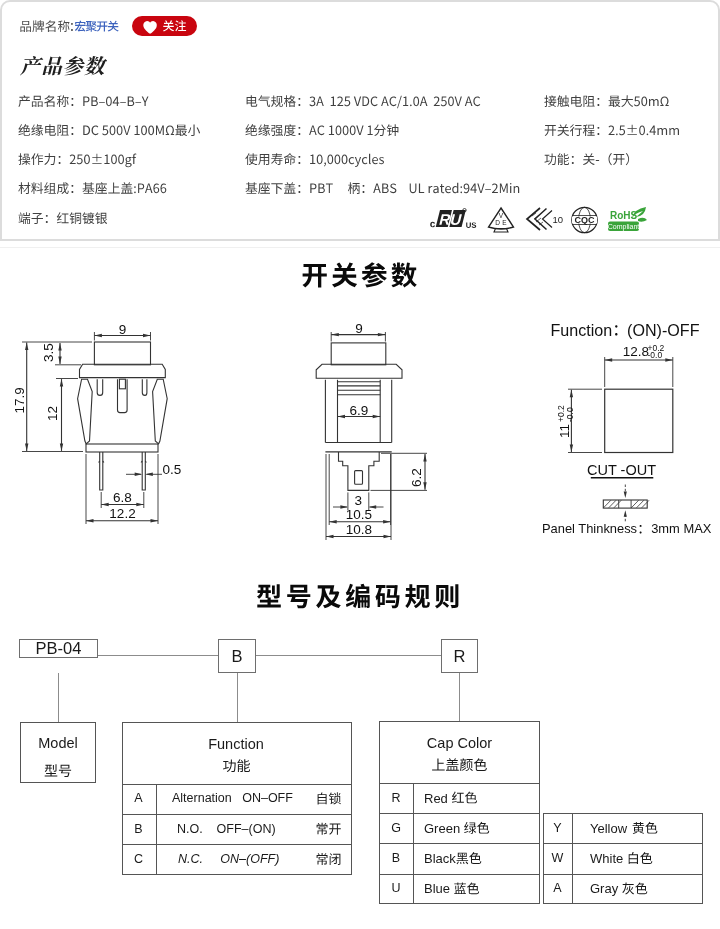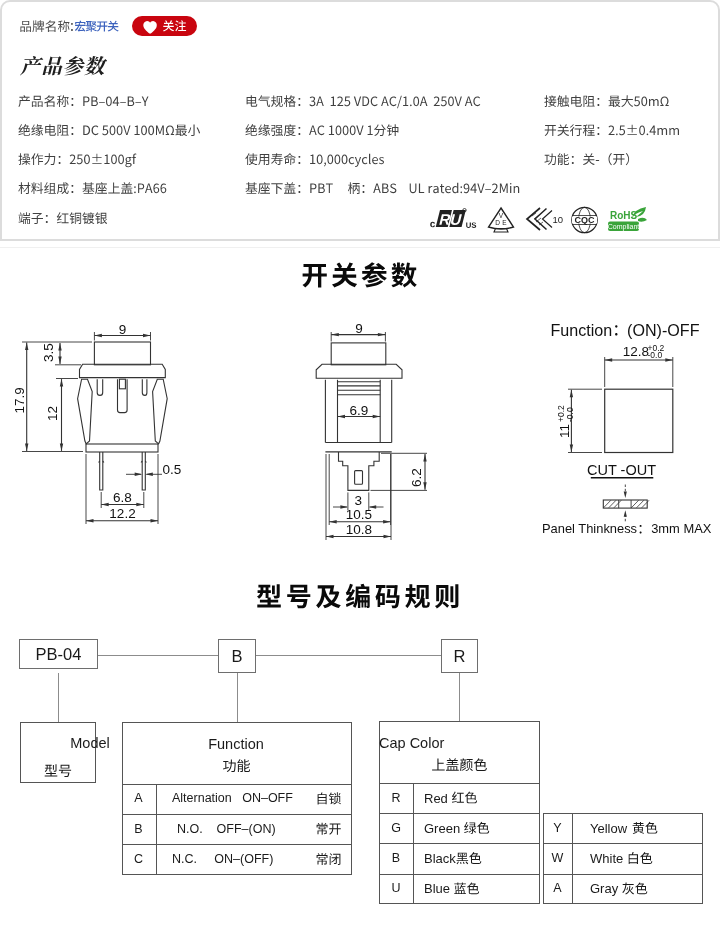--- a/index.html
+++ b/index.html
@@ -228,62 +228,62 @@
     <path d="M625.3,510.3 L626.9,516.8 L623.7,516.8 Z" fill="#333333"></path>
     <line x1="625.3" y1="514.5" x2="625.3" y2="523" stroke="#333" stroke-width="0.9" stroke-dasharray="2.5,1.8"></line>
     <text x="542.0" y="533.3" font-family="Liberation Sans, sans-serif" font-size="12.9" fill="#111111">Panel Thinkness</text>
     <path transform="translate(637.4,533.3)" fill="#111111" d="M3.2 -6.3C3.7 -6.3 4.2 -6.6 4.2 -7.2C4.2 -7.8 3.7 -8.2 3.2 -8.2C2.7 -8.2 2.2 -7.8 2.2 -7.2C2.2 -6.6 2.7 -6.3 3.2 -6.3ZM3.2 0.1C3.7 0.1 4.2 -0.3 4.2 -0.9C4.2 -1.5 3.7 -1.9 3.2 -1.9C2.7 -1.9 2.2 -1.5 2.2 -0.9C2.2 -0.3 2.7 0.1 3.2 0.1Z"></path>
     <text x="651.2" y="533.3" font-family="Liberation Sans, sans-serif" font-size="12.9" fill="#111111">3mm MAX</text>
   </svg>
 <svg width="720" height="360" viewBox="0 570 720 360" style="top:570px">
     <path transform="translate(256.1,606.0)" fill="#0a0a0a" d="M15.9 -20.6V-11.8H18.7V-20.6ZM20.6 -21.8V-10.7C20.6 -10.3 20.5 -10.3 20.1 -10.3C19.8 -10.2 18.5 -10.2 17.3 -10.3C17.7 -9.5 18.1 -8.3 18.3 -7.5C20.1 -7.5 21.4 -7.6 22.4 -8.0C23.3 -8.5 23.6 -9.2 23.6 -10.6V-21.8ZM9.5 -18.4V-15.7H7.3V-18.4ZM3.8 -6.3V-3.5H11.4V-1.4H1.2V1.5H24.7V-1.4H14.6V-3.5H22.1V-6.3H14.6V-8.4H12.4V-12.9H14.8V-15.7H12.4V-18.4H14.2V-21.2H2.3V-18.4H4.4V-15.7H1.5V-12.9H4.1C3.7 -11.6 2.8 -10.4 0.9 -9.4C1.5 -9.0 2.5 -7.8 2.9 -7.2C5.5 -8.7 6.6 -10.8 7.0 -12.9H9.5V-7.9H11.4V-6.3Z M37.3 -18.5H47.9V-16.0H37.3ZM34.2 -21.2V-13.3H51.2V-21.2ZM31.1 -11.7V-8.9H36.0C35.4 -7.2 34.8 -5.4 34.3 -4.1H47.6C47.3 -2.2 46.9 -1.2 46.4 -0.8C46.1 -0.6 45.7 -0.6 45.1 -0.6C44.3 -0.6 42.4 -0.6 40.7 -0.8C41.2 0.1 41.7 1.3 41.8 2.2C43.6 2.3 45.3 2.3 46.3 2.2C47.5 2.1 48.3 1.9 49.1 1.2C50.1 0.3 50.7 -1.6 51.2 -5.6C51.3 -6.1 51.4 -6.9 51.4 -6.9H38.9L39.5 -8.9H54.2V-11.7Z M61.6 -20.8V-17.6H65.7V-15.9C65.7 -11.7 65.2 -5.0 60.0 -0.6C60.7 0.0 61.9 1.3 62.3 2.2C66.2 -1.2 67.8 -5.5 68.5 -9.5C69.7 -7.1 71.1 -5.0 72.9 -3.2C71.0 -1.9 69.0 -1.0 66.7 -0.4C67.4 0.2 68.2 1.5 68.6 2.3C71.1 1.5 73.4 0.4 75.4 -1.1C77.4 0.3 79.8 1.4 82.7 2.1C83.1 1.2 84.1 -0.2 84.8 -0.8C82.2 -1.4 79.9 -2.3 78.0 -3.4C80.5 -6.0 82.3 -9.4 83.2 -13.9L81.1 -14.7L80.5 -14.6H77.0C77.4 -16.6 77.8 -18.8 78.2 -20.8ZM75.4 -5.3C72.2 -8.1 70.3 -11.8 69.0 -16.4V-17.6H74.3C73.9 -15.5 73.3 -13.3 72.8 -11.6H79.3C78.4 -9.2 77.1 -7.0 75.4 -5.3Z M90.6 -10.7C91.0 -10.9 91.6 -11.1 93.6 -11.4C92.9 -10.1 92.2 -9.1 91.9 -8.7C91.1 -7.7 90.6 -7.1 89.9 -7.0C90.2 -6.2 90.7 -4.9 90.8 -4.4C91.4 -4.8 92.4 -5.1 98.0 -6.5C97.9 -7.1 97.8 -8.2 97.8 -9.0L94.6 -8.3C96.2 -10.5 97.7 -13.0 98.9 -15.4L96.5 -16.9C96.1 -15.9 95.6 -14.9 95.1 -14.0L93.3 -13.9C94.6 -16.0 95.9 -18.7 96.8 -21.2L93.9 -22.2C93.2 -19.1 91.6 -15.8 91.1 -15.0C90.6 -14.1 90.2 -13.6 89.7 -13.4C90.0 -12.7 90.5 -11.3 90.6 -10.7ZM104.4 -21.4C104.7 -20.9 105.0 -20.1 105.2 -19.4H99.6V-13.8C99.6 -10.6 99.4 -6.2 98.1 -2.5L97.5 -4.9C94.7 -3.7 91.8 -2.5 89.8 -1.8L90.5 1.0L98.1 -2.4C97.7 -1.5 97.3 -0.6 96.8 0.2C97.4 0.5 98.7 1.5 99.2 2.0C100.5 -0.2 101.3 -3.1 101.8 -6.0V2.1H104.2V-3.4H105.4V1.6H107.3V-3.4H108.3V1.5H110.2V-3.4H111.3V-0.4C111.3 -0.2 111.3 -0.1 111.1 -0.1C111.0 -0.1 110.6 -0.1 110.2 -0.1C110.5 0.5 110.8 1.4 110.9 2.1C111.7 2.1 112.4 2.1 113.0 1.7C113.5 1.3 113.6 0.7 113.6 -0.3V-11.0H102.3L102.4 -12.6H113.2V-19.4H108.7C108.4 -20.3 107.9 -21.4 107.5 -22.3ZM105.4 -8.5V-5.7H104.2V-8.5ZM107.3 -8.5H108.3V-5.7H107.3ZM110.2 -8.5H111.3V-5.7H110.2ZM102.4 -16.9H110.3V-15.1H102.4Z M129.7 -5.7V-2.9H139.0V-5.7ZM131.5 -17.0C131.3 -14.1 130.9 -10.5 130.5 -8.2H131.4L140.3 -8.2C139.9 -3.4 139.4 -1.4 138.9 -0.8C138.6 -0.5 138.4 -0.5 137.9 -0.5C137.4 -0.5 136.4 -0.5 135.4 -0.6C135.8 0.2 136.1 1.4 136.2 2.2C137.4 2.3 138.6 2.2 139.3 2.2C140.2 2.1 140.8 1.8 141.4 1.1C142.3 0.1 142.9 -2.7 143.4 -9.6C143.4 -10.0 143.5 -10.8 143.5 -10.8H140.6C141.0 -14.1 141.4 -17.8 141.6 -20.7L139.4 -20.9L138.9 -20.7H130.2V-17.9H138.4C138.2 -15.8 137.9 -13.2 137.7 -10.8H133.8C134.0 -12.7 134.2 -14.9 134.4 -16.8ZM119.9 -20.9V-18.1H122.7C122.0 -14.7 121.0 -11.5 119.3 -9.3C119.8 -8.4 120.3 -6.4 120.4 -5.6C120.8 -6.1 121.2 -6.6 121.5 -7.1V1.1H124.1V-0.9H128.7V-12.8H124.2C124.8 -14.5 125.2 -16.3 125.6 -18.1H129.3V-20.9ZM124.1 -10.1H126.1V-3.6H124.1Z M160.6 -20.9V-7.1H163.5V-18.2H169.5V-7.1H172.6V-20.9ZM153.3 -21.8V-18.1H149.9V-15.2H153.3V-13.5L153.3 -12.1H149.4V-9.1H153.1C152.7 -5.9 151.8 -2.4 149.2 -0.1C149.9 0.4 150.9 1.5 151.4 2.1C153.5 0.0 154.7 -2.7 155.4 -5.4C156.4 -4.1 157.5 -2.6 158.1 -1.6L160.2 -3.8C159.6 -4.6 157.0 -7.6 156.0 -8.6L156.0 -9.1H159.7V-12.1H156.2L156.2 -13.5V-15.2H159.4V-18.1H156.2V-21.8ZM165.1 -16.6V-12.5C165.1 -8.5 164.4 -3.4 157.7 0.1C158.3 0.5 159.3 1.7 159.7 2.3C162.6 0.7 164.6 -1.3 165.8 -3.5V-1.1C165.8 1.1 166.6 1.7 168.7 1.7H170.5C173.1 1.7 173.5 0.6 173.8 -3.4C173.1 -3.6 172.1 -4.0 171.4 -4.5C171.3 -1.3 171.1 -0.6 170.5 -0.6H169.3C168.8 -0.6 168.5 -0.8 168.5 -1.5V-7.9H167.5C167.9 -9.5 168.0 -11.1 168.0 -12.5V-16.6Z M180.1 -20.9V-4.8H183.0V-18.1H189.2V-4.9H192.3V-20.9ZM199.2 -21.8V-1.6C199.2 -1.1 199.0 -1.0 198.5 -1.0C197.9 -1.0 196.2 -1.0 194.5 -1.0C195.0 -0.2 195.5 1.3 195.6 2.2C198.0 2.2 199.7 2.1 200.8 1.6C201.9 1.1 202.3 0.2 202.3 -1.6V-21.8ZM194.3 -19.7V-3.7H197.2V-19.7ZM184.6 -16.6V-9.1C184.6 -5.8 184.1 -2.3 178.8 0.0C179.4 0.5 180.4 1.7 180.7 2.4C183.5 1.1 185.2 -0.7 186.2 -2.7C187.8 -1.3 190.0 0.6 191.1 1.8L193.0 -0.4C191.9 -1.6 189.6 -3.4 188.0 -4.6L186.3 -2.9C187.3 -4.9 187.5 -7.0 187.5 -9.0V-16.6Z"></path>
   </svg>
 
-<div class="bx" style="left:19px;top:639px;width:79px;height:30px;font-size:16.5px;">PB-04</div>
+<div class="bx" style="left:19px;top:639px;width:79px;height:19px;font-size:16.5px;">PB-04</div>
 
 <div class="bx" style="left:218px;top:639px;width:38px;height:34px;font-size:16.5px;">B</div>
 
 <div class="bx" style="left:441px;top:639px;width:37px;height:34px;font-size:16.5px;">R</div>
 
 <div class="ln" style="left:98px;top:655px;width:120px;height:1px;"></div>
 
 <div class="ln" style="left:256px;top:655px;width:185px;height:1px;"></div>
 
 <div class="ln" style="left:58px;top:673px;width:1px;height:49px;"></div>
 
 <div class="ln" style="left:237px;top:673px;width:1px;height:49px;"></div>
 
 <div class="ln" style="left:459px;top:673px;width:1px;height:48px;"></div>
 
 <div class="abs" style="left:20px;top:722px;width:76px;height:61px;border:1px solid #555;box-sizing:border-box;"></div>
-<div class="cell" style="left:20px;top:735px;width:76px;text-align:center;font-size:14.5px;padding-left:32px;">Model</div>
+<div class="cell" style="left:20px;top:735px;width:76px;text-align:center;font-size:14.5px;">Model</div>
 
 <div class="abs" style="left:121.5px;top:722px;width:230px;height:152.5px;border:1px solid #555;box-sizing:border-box;"></div>
 <div class="ln" style="left:121.5px;top:784px;width:230px;height:1px;background:#555;"></div>
 <div class="ln" style="left:121.5px;top:814px;width:230px;height:1px;background:#555;"></div>
 <div class="ln" style="left:121.5px;top:844px;width:230px;height:1px;background:#555;"></div>
 <div class="ln" style="left:156px;top:784px;width:1px;height:91px;background:#555;"></div>
 <div class="cell" style="left:121px;top:736px;width:230px;text-align:center;font-size:14.5px;">Function</div>
 
 <div class="cell" style="left:121px;top:791px;width:35px;text-align:center;">A</div>
 <div class="cell" style="left:172px;top:791px;">Alternation&nbsp;&nbsp;&nbsp;ON–OFF</div>
 
 <div class="cell" style="left:121px;top:822px;width:35px;text-align:center;">B</div>
 <div class="cell" style="left:177px;top:822px;">N.O.&nbsp;&nbsp;&nbsp;&nbsp;OFF–(ON)</div>
 
 <div class="cell" style="left:121px;top:852px;width:35px;text-align:center;">C</div>
-<div class="cell" style="left:172px;top:852px;">N.C.&nbsp;&nbsp;&nbsp;&nbsp;&nbsp;ON–(OFF)</div>
+<div class="cell" style="left:178px;top:852px;font-style:italic;">N.C.&nbsp;&nbsp;&nbsp;&nbsp;&nbsp;ON–(OFF)</div>
 
 <div class="abs" style="left:378.7px;top:720.5px;width:161.3px;height:183.5px;border:1px solid #555;box-sizing:border-box;"></div>
 <div class="ln" style="left:378.7px;top:783px;width:161.3px;height:1px;background:#555;"></div>
 <div class="ln" style="left:378.7px;top:813px;width:161.3px;height:1px;background:#555;"></div>
 <div class="ln" style="left:378.7px;top:843px;width:161.3px;height:1px;background:#555;"></div>
 <div class="ln" style="left:378.7px;top:874px;width:161.3px;height:1px;background:#555;"></div>
 <div class="ln" style="left:412.8px;top:783px;width:1px;height:121.4px;background:#555;"></div>
-<div class="cell" style="left:379px;top:735px;width:161px;font-size:14.5px;">Cap Color</div>
+<div class="cell" style="left:379px;top:735px;width:161px;text-align:center;font-size:14.5px;">Cap Color</div>
 
 <div class="cell" style="left:379px;top:791px;width:34px;text-align:center;">R</div>
 
 <div class="cell" style="left:379px;top:821px;width:34px;text-align:center;">G</div>
 
 <div class="cell" style="left:379px;top:851px;width:34px;text-align:center;">B</div>
 
 <div class="cell" style="left:379px;top:881px;width:34px;text-align:center;">U</div>
 
 <div class="abs" style="left:542.6px;top:813px;width:160.4px;height:91px;border:1px solid #555;box-sizing:border-box;"></div>

